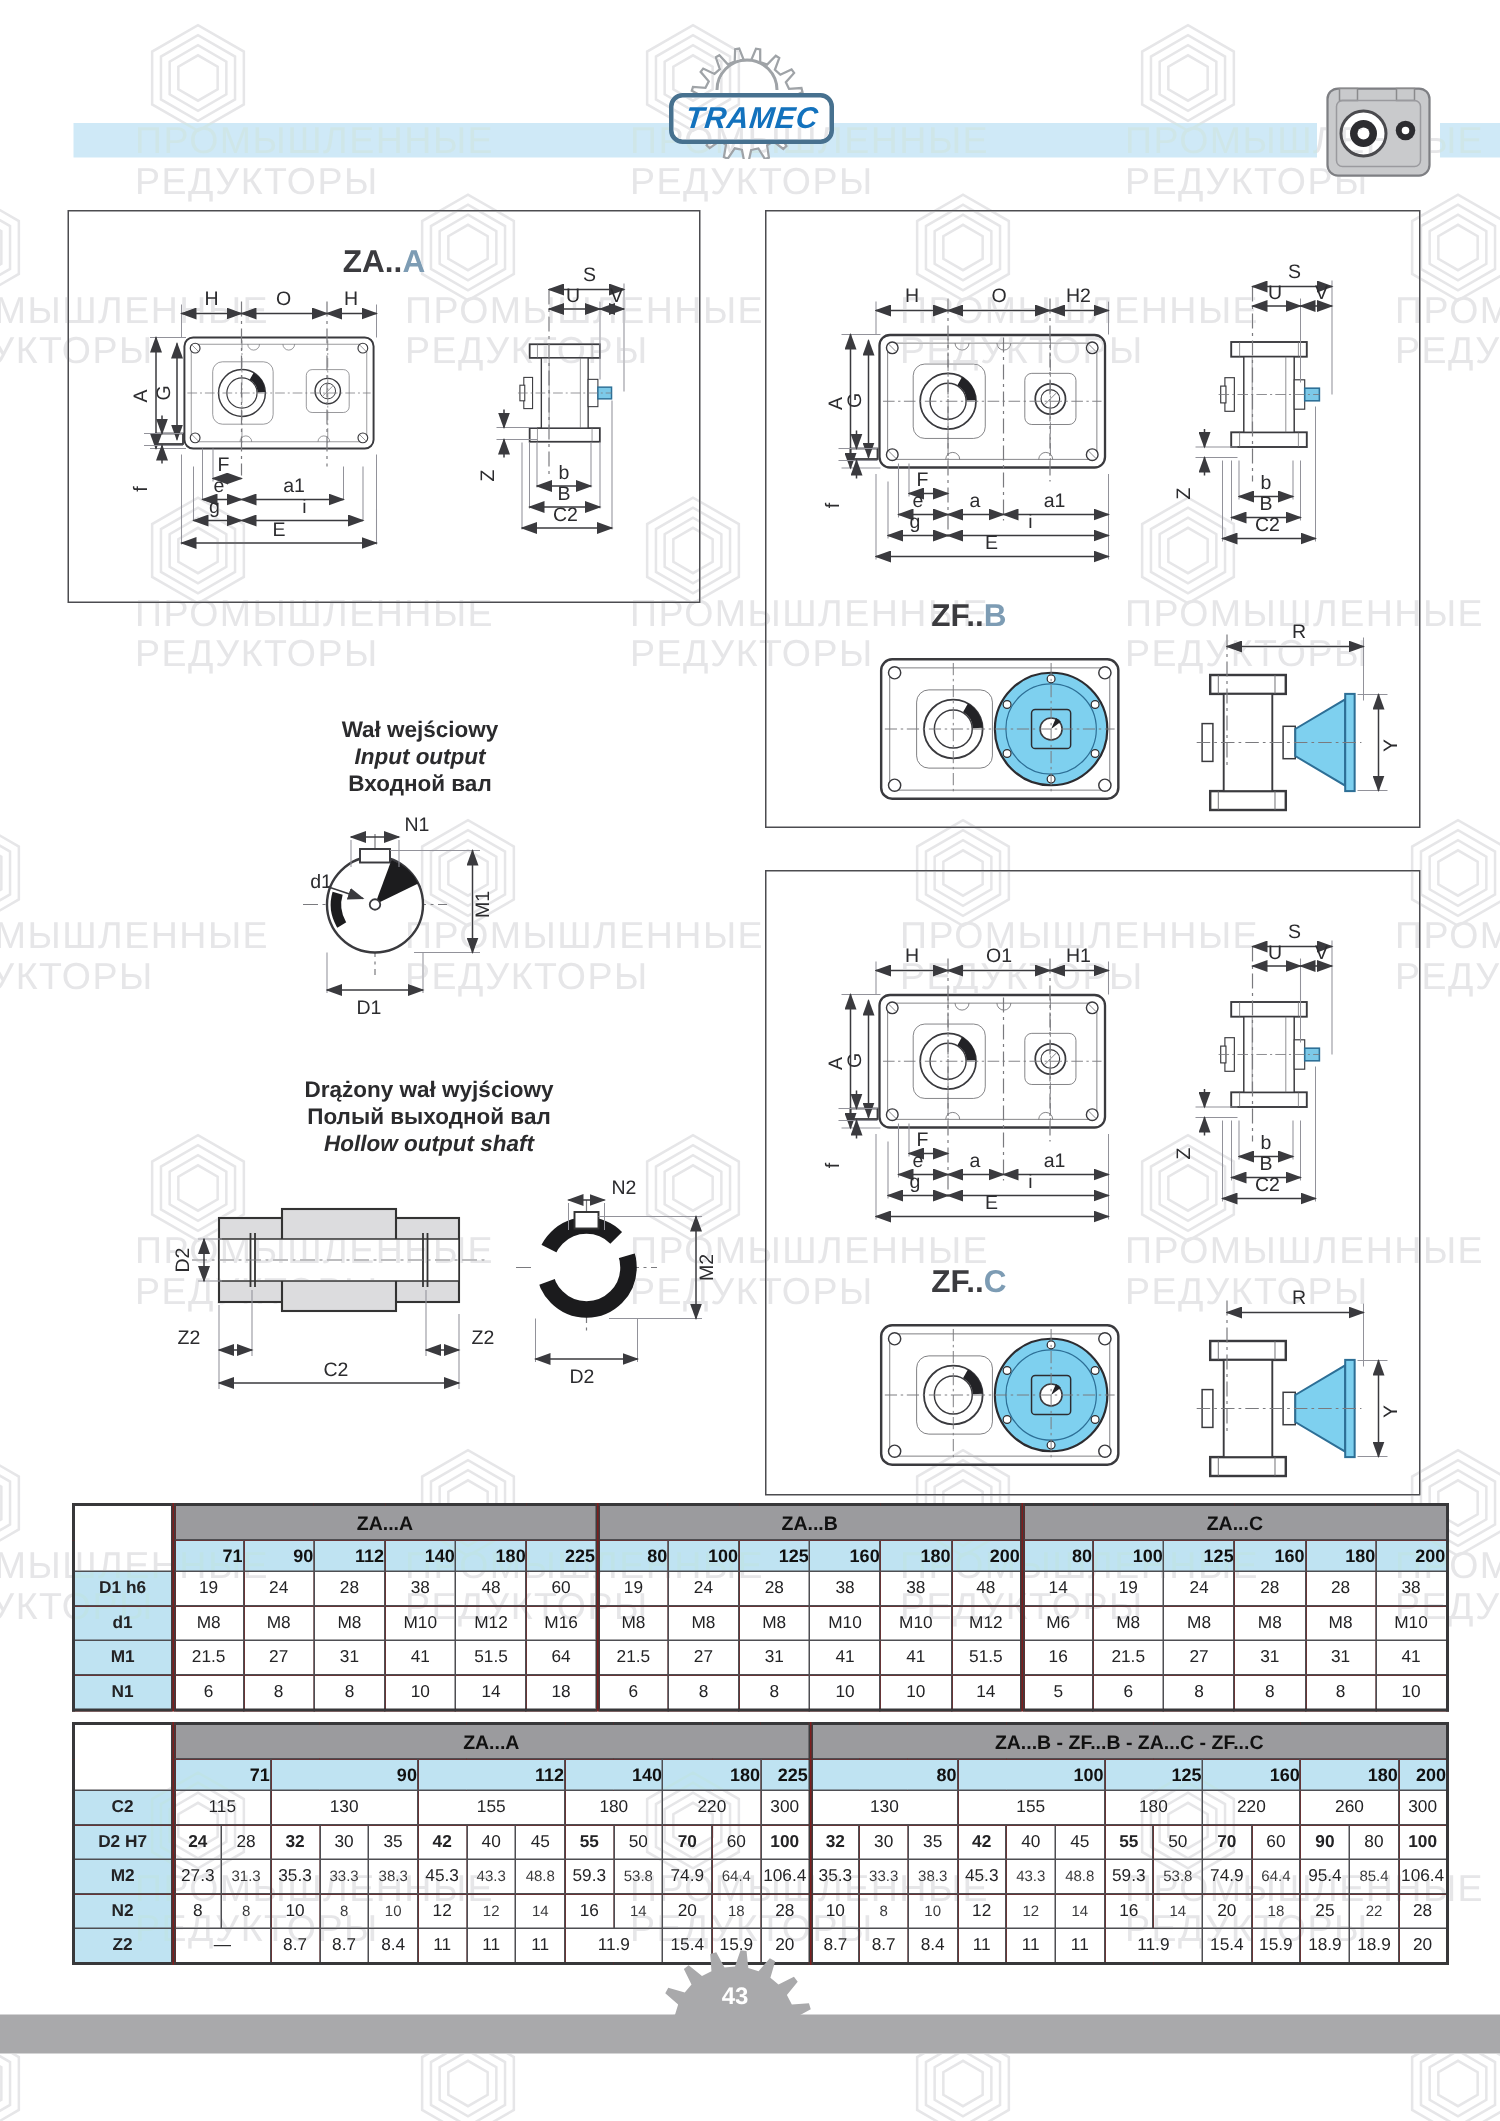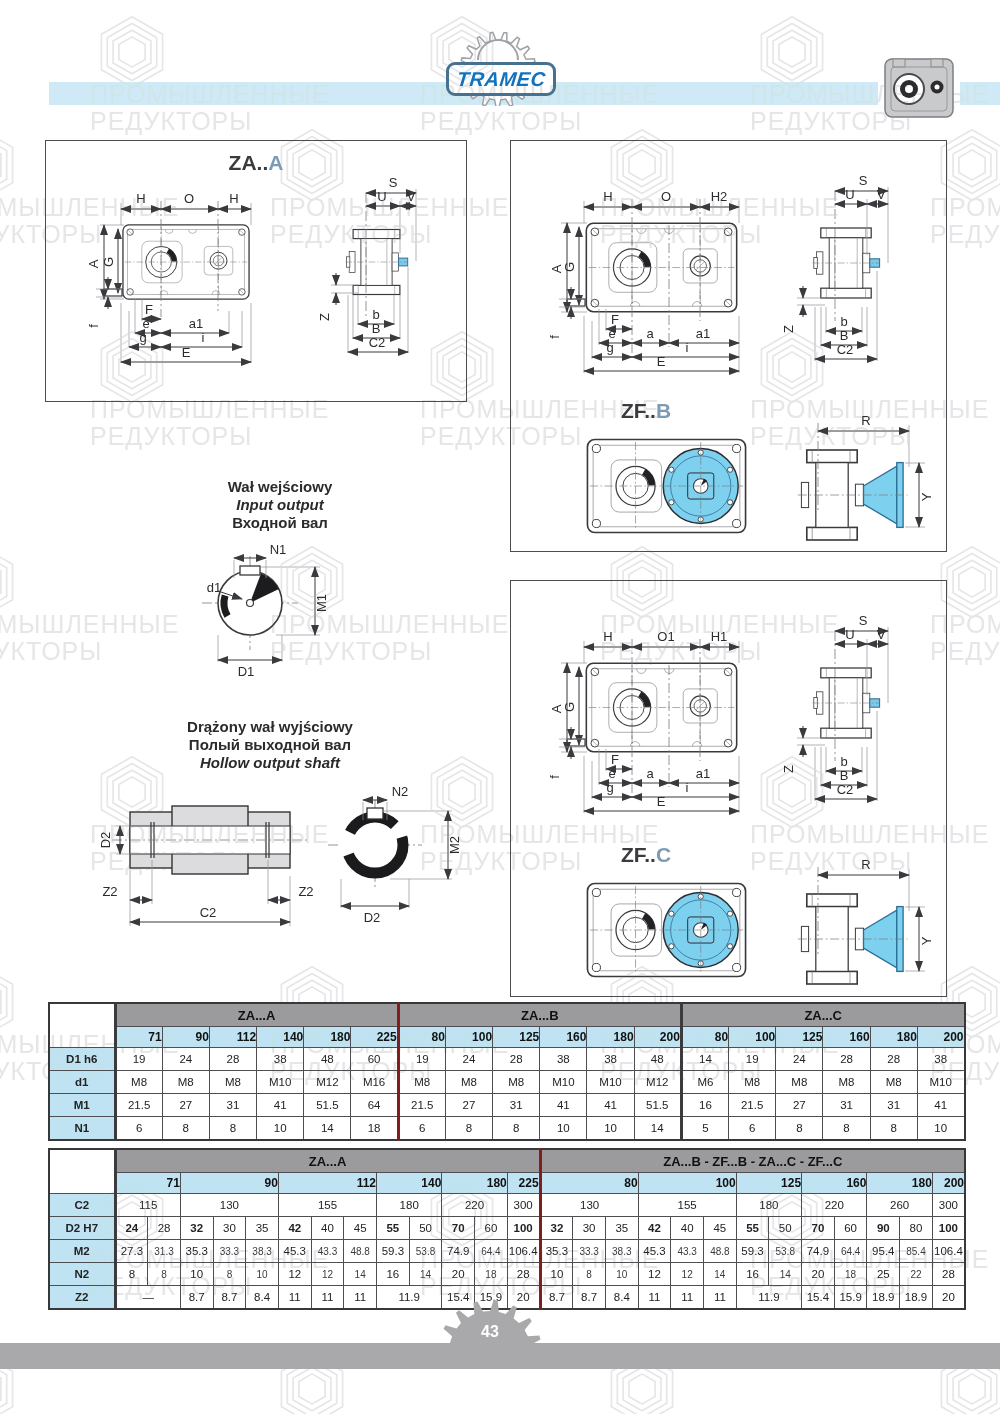--- a/index.html
+++ b/index.html
@@ -163,21 +163,21 @@
       <rect x="10" y="12" width="56" height="44" rx="4" fill="none" stroke="#9a9a9e" stroke-width="1"></rect>
       <circle cx="28" cy="34" r="15" fill="#fff" stroke="#4a4a4e" stroke-width="2"></circle>
       <circle cx="28" cy="34" r="9" fill="#2c2c30"></circle>
       <circle cx="28" cy="34" r="4" fill="#fff"></circle>
       <circle cx="56" cy="32" r="6.5" fill="#2c2c30"></circle>
       <circle cx="56" cy="32" r="2.5" fill="#fff"></circle>
     </svg>
   </div>
 
   <div class="panel" style="left:45px;top:140px;width:420px;height:260px;">
-    <div class="ptitle" style="left:0;top:10px;width:420px;text-align:center;">
+    <div class="ptitle" style="left:0;top:22px;width:420px;text-align:center;">
       <span>ZA..</span><span class="sfx">A</span>
     </div>
     <svg width="420" height="260">
 
       <use href="#gbf" x="75" y="82" width="130" height="78"></use>
       <rect x="58" y="148" width="18" height="7" class="oln" stroke-width="1.2"></rect>
       <line x1="115" y1="60" x2="115" y2="176" class="cl"></line>
       <line x1="172" y1="60" x2="172" y2="170" class="cl"></line>
       <line x1="75" y1="62" x2="75" y2="84" class="ext"></line>
         <line x1="205" y1="62" x2="205" y2="84" class="ext"></line>
@@ -450,21 +450,21 @@
         <line x1="146" y1="99" x2="190" y2="99" class="ext"></line>
       <line x1="185" y1="31" x2="185" y2="99" class="dim" marker-start="url(#ar)" marker-end="url(#ar)"></line>
       <text x="196" y="67" transform="rotate(-90 196 67)">M1</text>
       <line x1="88" y1="99" x2="88" y2="126" class="ext"></line>
         <line x1="152" y1="99" x2="152" y2="126" class="ext"></line>
       <line x1="88" y1="124" x2="152" y2="124" class="dim" marker-start="url(#ar)" marker-end="url(#ar)"></line>
       <text x="116" y="140">D1</text>
     </svg>
   </div>
 
-  <div class="shaftblk" style="left:60px;top:718px;width:420px;height:250px;">
+  <div class="shaftblk" style="left:76px;top:718px;width:420px;height:250px;">
     <div class="tt">Drążony wał wyjściowy</div>
     <div class="tt">Полый выходной вал</div>
     <div class="tt it">Hollow output shaft</div>
     <svg width="420" height="186" style="position:absolute;left:0;top:58px;">
       <rect x="70" y="36" width="160" height="56" fill="#dcdcde" stroke="#333" stroke-width="1.4"></rect>
       <rect x="112" y="30" width="76" height="68" fill="#dcdcde" stroke="#333" stroke-width="1.4"></rect>
       <rect x="70" y="50" width="160" height="28" fill="#fff" stroke="#333" stroke-width="1"></rect>
       <line x1="91" y1="46" x2="91" y2="82" stroke="#333" stroke-width="1.2"></line>
       <line x1="94" y1="46" x2="94" y2="82" stroke="#333" stroke-width="1.2"></line>
       <line x1="206" y1="46" x2="206" y2="82" stroke="#333" stroke-width="1.2"></line>

